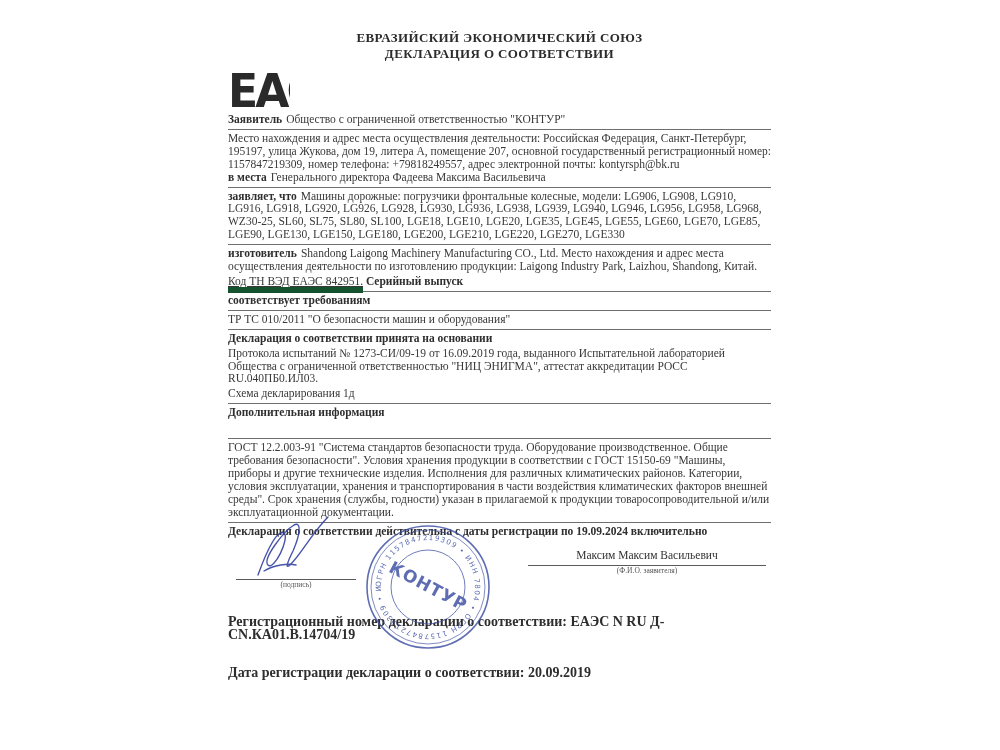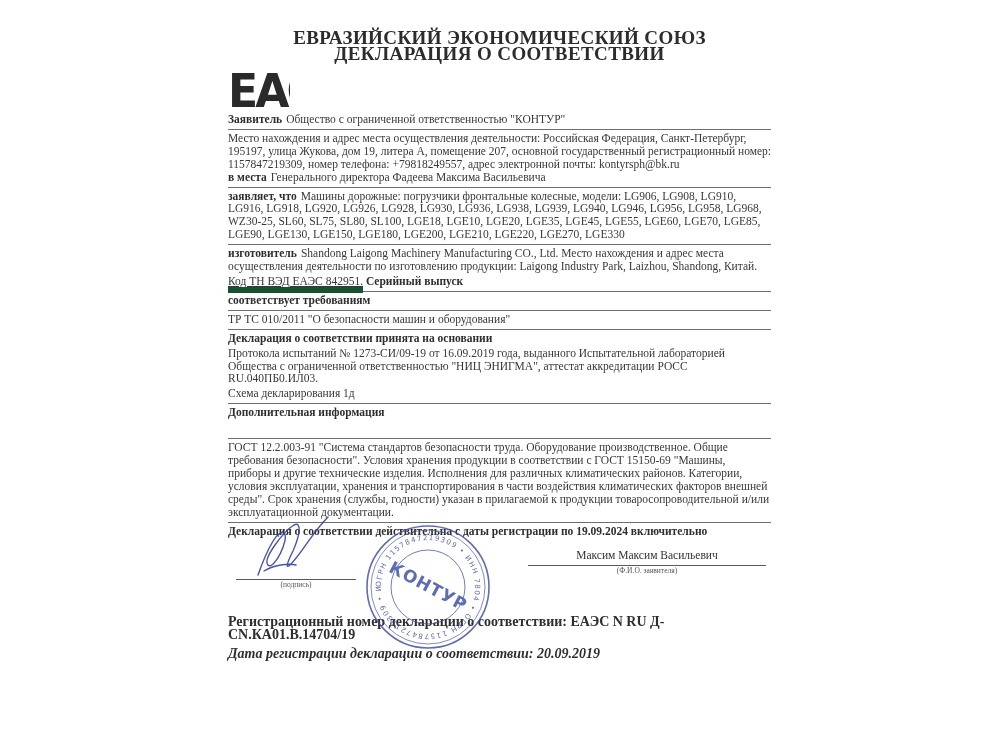--- a/index.html
+++ b/index.html
@@ -1,36 +1,36 @@
 <!DOCTYPE html>
 <html><head>
 <meta charset="utf-8">
 <style>
   html,body{margin:0;padding:0;}
   body{
     width:1000px;height:750px;background:#ffffff;position:relative;overflow:hidden;
     font-family:"Liberation Serif", serif;color:#383838;
   }
   .doc{position:absolute;left:228px;top:30px;width:543px;}
-  .title{ text-align:center;font-weight:bold;font-size:19px;line-height:16px;color:#2c2c2c;letter-spacing:.4px;}
+  .title{ text-align:center;font-weight:bold;font-size:13px;line-height:16px;color:#2c2c2c;letter-spacing:.4px;}
   .logo-row{height:48px;margin-top:3px;}
   .row{font-size:11.5px;line-height:12.9px;padding-bottom:3px;margin-bottom:2px;}
   .rule{border-bottom:1px solid #6e6e6e;}
   .b{font-weight:bold;color:#2e2e2e;}
   .lbl{font-weight:bold;color:#2e2e2e;margin-right:4px;}
   .u{border-bottom:6px solid #14532d;text-decoration:underline;}
   .sig-zone{position:relative;height:64px;margin-top:4px;}
   .sig-line{position:absolute;left:8px;top:38px;width:120px;border-top:1px solid #5a5a5a;}
   .cap{font-size:7.5px;color:#555;text-align:center;line-height:10px;}
   .name-block{position:absolute;left:300px;top:8px;width:238px;text-align:center;}
   .name-block .nm{font-size:11.5px;line-height:13px;border-bottom:1px solid #5a5a5a;padding-bottom:3px;color:#333;}
   .sig-svg{position:absolute;left:16px;top:-28px;}
   .stamp{position:absolute;left:136px;top:-18px;opacity:.82;}
   .reg{font-size:14px;line-height:13px;margin-top:10px;font-weight:bold;color:#2e2e2e;}
-  .reg + .reg{margin-top:6px;font-style:italic;}
+  .reg + .reg{margin-top:25px;}
 </style>
 </head>
 <body>
 
 <div class="doc">
 
   <div class="title">
     <div>ЕВРАЗИЙСКИЙ ЭКОНОМИЧЕСКИЙ СОЮЗ</div>
     <div>ДЕКЛАРАЦИЯ О СООТВЕТСТВИИ</div>
   </div>

